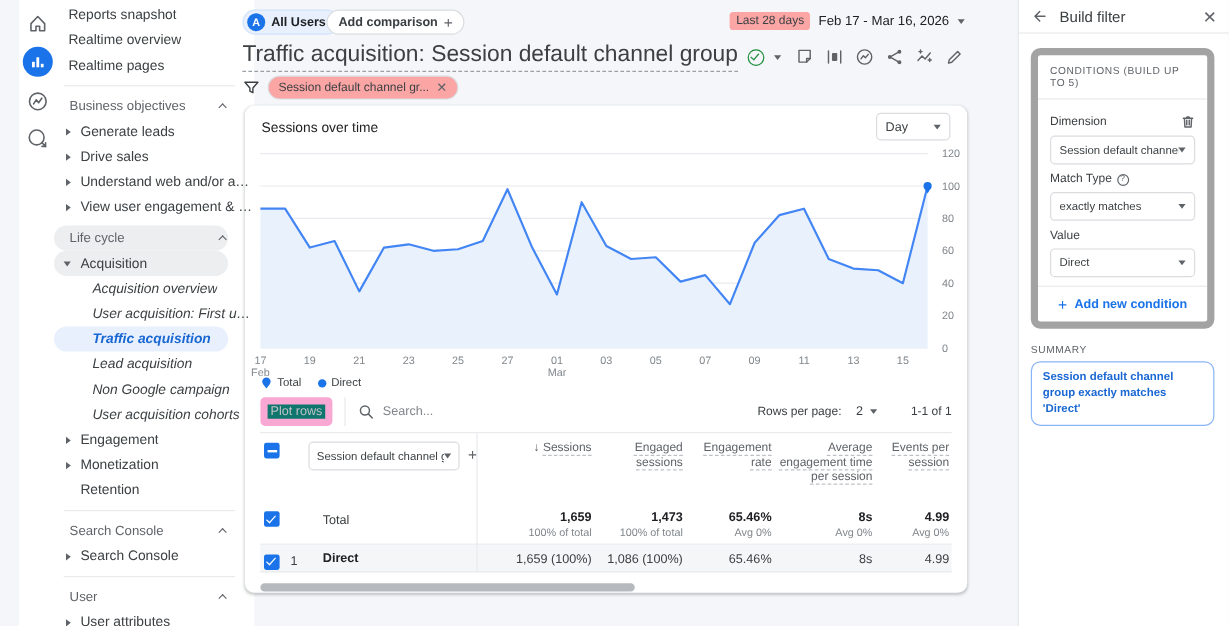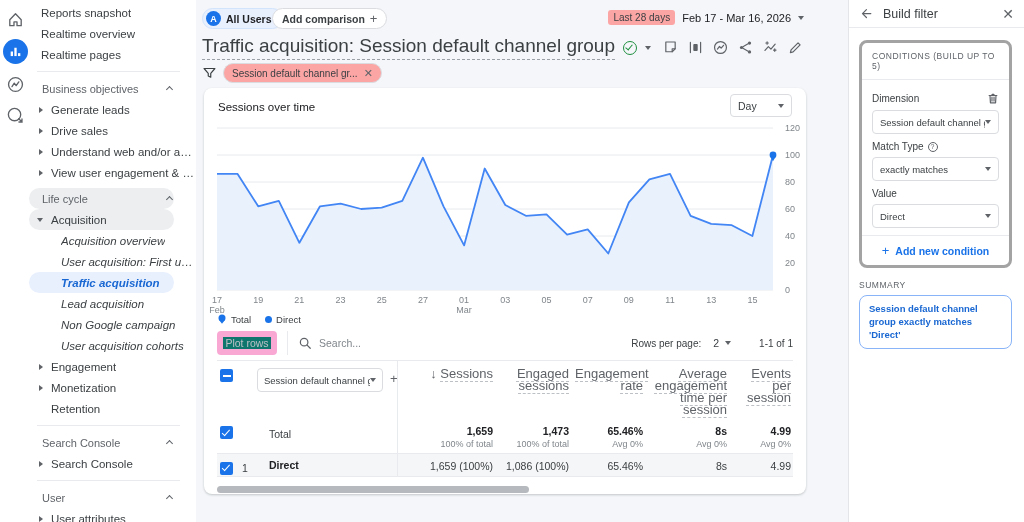--- a/index.html
+++ b/index.html
@@ -1,20 +1,20 @@
 <!DOCTYPE html>
 <html><head>
 <meta charset="utf-8">
 <style>
   * { margin:0; padding:0; box-sizing:border-box; }
   html,body { width:1024px; height:522px; overflow:hidden; }
   body { font-family:"Liberation Sans","DejaVu Sans",sans-serif; background:#f4f6f9; color:#3c4043; position:relative; }
 
   
-  .sidebar { position:absolute; left:0; top:0; width:196px; height:522px; background:#fff; }
+  .sidebar { position:absolute; left:16px; top:0; width:196px; height:522px; background:#fff; }
   .rail { position:absolute; left:0; top:0; width:30px; height:522px; display:flex; flex-direction:column; align-items:center; padding-top:8px; gap:9px; }
   .rail .ricon { width:22px; height:22px; display:flex; align-items:center; justify-content:center; }
   .rail .sel-circle { width:25px; height:25px; border-radius:50%; background:#1a73e8; display:flex; align-items:center; justify-content:center; }
   .nav { position:absolute; left:30px; top:2px; right:0; }
   .nav-row { position:relative; display:flex; align-items:center; height:21px; font-size:11.5px; color:#3c4043; cursor:pointer; }
   .nav-row .lbl { position:relative; z-index:1; white-space:nowrap; overflow:hidden; text-overflow:ellipsis; max-width:150px; }
   .nav-row.item { padding-left:11px; }
   .nav-row.header { padding-left:12px; font-size:11px; color:#5f6368; }
   .nav-row.arrow { padding-left:21px; }
   .nav-row.plain { padding-left:21px; }
@@ -62,21 +62,21 @@
   .searchbox { display:flex; align-items:center; gap:7px; margin-left:10px; flex:0 0 auto; }
   .searchbox input { border:none; outline:none; font-size:10.5px; color:#3c4043; width:120px; font-family:inherit; }
   .searchbox input::placeholder { color:#80868b; }
   .tb-right { margin-left:auto; display:flex; align-items:center; gap:6px; font-size:10px; color:#3c4043; }
   .rpp-val { font-size:10.5px; margin-left:6px; }
   .pag { margin-left:22px; font-size:10px; color:#3c4043; }
 
   .tbl { position:absolute; left:13px; right:13px; top:272px; }
   .trow { display:grid; grid-template-columns:40px 140px 98px 76px 74px 84px 64px; }
   .trow.head { border-top:1px solid #e8eaed; height:60px; }
-  .hcell { font-size:13px; color:#5f6368; text-align:right; padding:7px 2px 0 4px; line-height:12px; }
+  .hcell { font-size:10px; color:#5f6368; text-align:right; padding:7px 2px 0 4px; line-height:12px; }
   .hcell .u { text-decoration:underline dashed #bdc1c6; text-underline-offset:2.5px; text-decoration-thickness:1px; }
   .dim-cell { display:flex; align-items:flex-start; gap:7px; padding-top:7px; }
   .dim-sel { width:126px; height:24px; border:1px solid #dadce0; border-radius:4px; display:flex; align-items:center; justify-content:space-between; padding:0 6px; font-size:9.5px; color:#3c4043; cursor:pointer; }
   .dim-sel .txt { white-space:nowrap; overflow:hidden; max-width:106px; }
   .cb { width:13px; height:13px; background:#1a73e8; border-radius:2px; position:relative; flex:0 0 auto; cursor:pointer; }
   .cb.minus::after { content:""; position:absolute; left:2.5px; right:2.5px; top:5.5px; height:2px; background:#fff; }
   .cb.check::after { content:""; position:absolute; left:4.2px; top:1.6px; width:3.2px; height:6.5px; border:solid #fff; border-width:0 1.8px 1.8px 0; transform:rotate(42deg); }
   .cb-cell { padding:8px 0 0 3px; display:flex; gap:9px; align-items:flex-start; }
   .trow.totals { height:34px; border-bottom:1px solid #e8eaed; }
   .trow.totals .cb-cell, .trow.datarow .cb-cell { padding-top:6px; }
@@ -90,21 +90,21 @@
   .idx { font-size:10.5px; color:#3c4043; }
   .chan { font-size:10.5px; color:#202124; font-weight:bold; padding-left:12px; }
   .vline { position:absolute; left:193px; top:272px; height:117px; width:1px; background:#e8eaed; }
   .hscroll { position:absolute; left:13px; top:398px; width:312px; height:7px; border-radius:4px; background:#b6b9bd; }
 
   
   .panel { position:absolute; left:848px; top:0; width:176px; height:522px; background:#fff; border-left:1px solid #e3e5e8; }
   .p-head { height:28px; display:flex; align-items:center; padding:0 10px; border-bottom:1px solid #e8eaed; gap:10px; }
   .p-title { font-size:12.5px; color:#3c4043; flex:1; }
   .p-x { font-size:14px; color:#5f6368; cursor:pointer; line-height:1; }
-  .cond-card { margin:12px 12px 0 10px; border:3px solid #a3a3a3; border-radius:8px; overflow:hidden; }
+  .cond-card { margin:12px 12px 0 10px; border:6px solid #a3a3a3; border-radius:8px; overflow:hidden; }
   .cond-head { padding:8px 10px; border-bottom:1px solid #e8eaed; font-size:8.5px; letter-spacing:.5px; color:#5f6368; }
   .cond-body { padding:8px 10px 0 10px; }
   .flabel { font-size:10px; color:#3c4043; margin:4px 0 5px 0; display:flex; align-items:center; justify-content:space-between; }
   .qmark { width:10px; height:10px; border:1px solid #5f6368; border-radius:50%; font-size:7px; color:#5f6368; display:inline-flex; align-items:center; justify-content:center; margin-left:4px; }
   .fsel { height:24px; border:1px solid #dadce0; border-radius:4px; display:flex; align-items:center; justify-content:space-between; padding:0 7px; font-size:9.5px; color:#3c4043; margin-bottom:7px; cursor:pointer; }
   .fsel .txt { white-space:nowrap; overflow:hidden; max-width:118px; }
   .add-row { border-top:1px solid #e8eaed; height:30px; display:flex; align-items:center; justify-content:center; gap:6px; color:#1a73e8; font-size:10.5px; font-weight:bold; margin-top:4px; cursor:pointer; }
   .add-row .plusb { font-size:13px; font-weight:normal; }
   .sum-label { margin:12px 12px 5px 10px; font-size:8.5px; letter-spacing:.5px; color:#5f6368; }
   .sum-card { margin:0 12px 0 10px; border:1px solid #89b4f8; border-radius:8px; padding:7px 9px; font-size:9.5px; color:#1967d2; font-weight:bold; line-height:1.35; }

